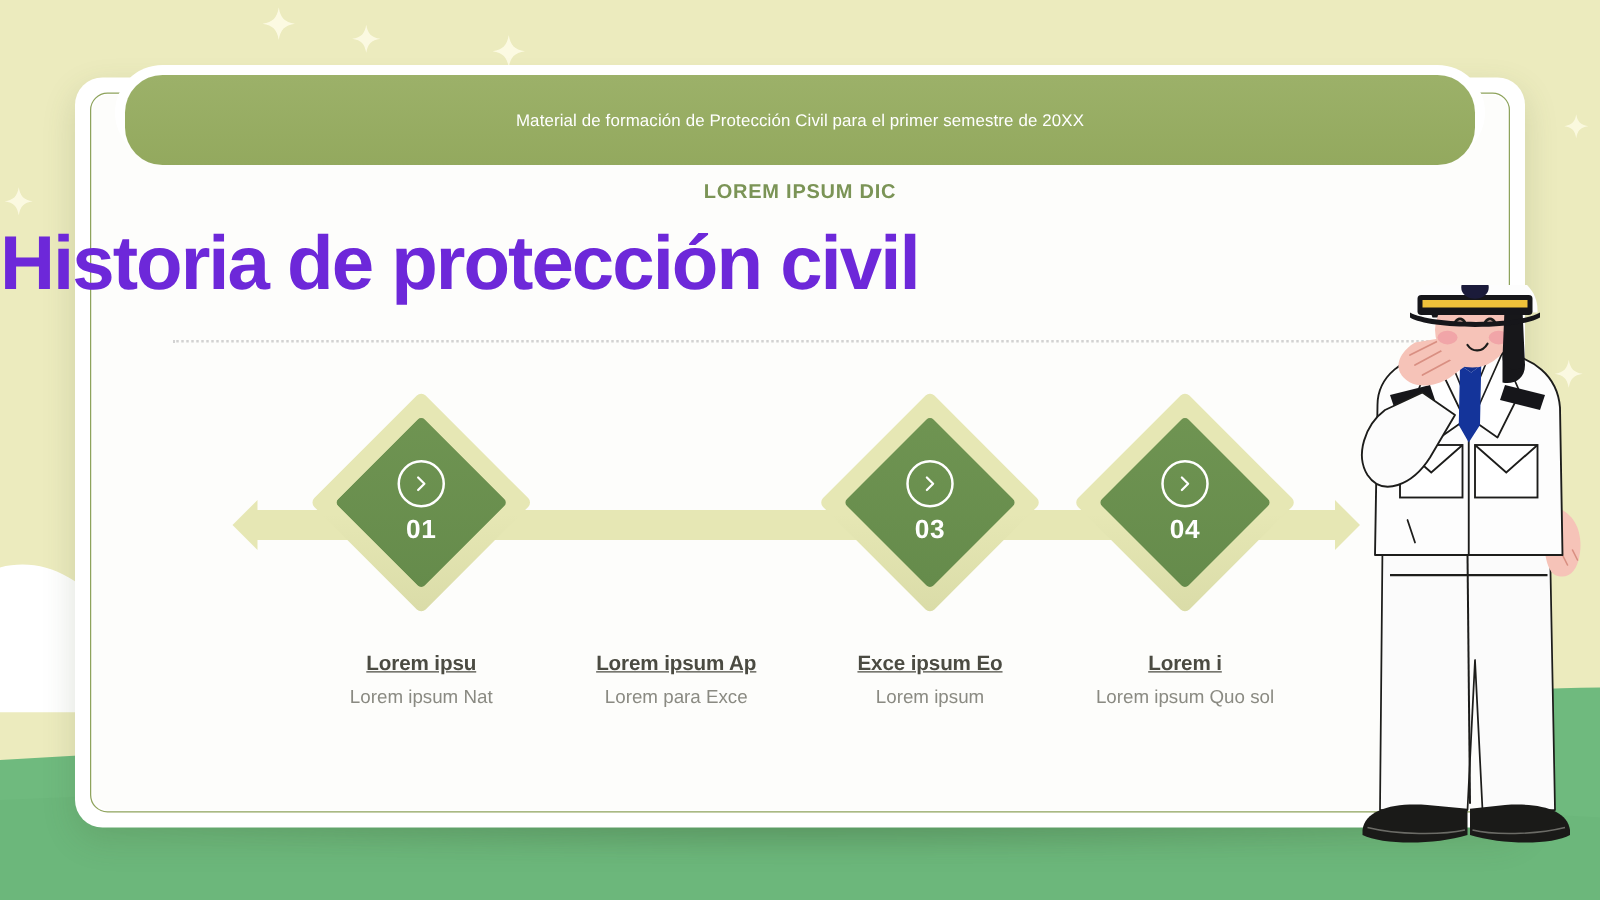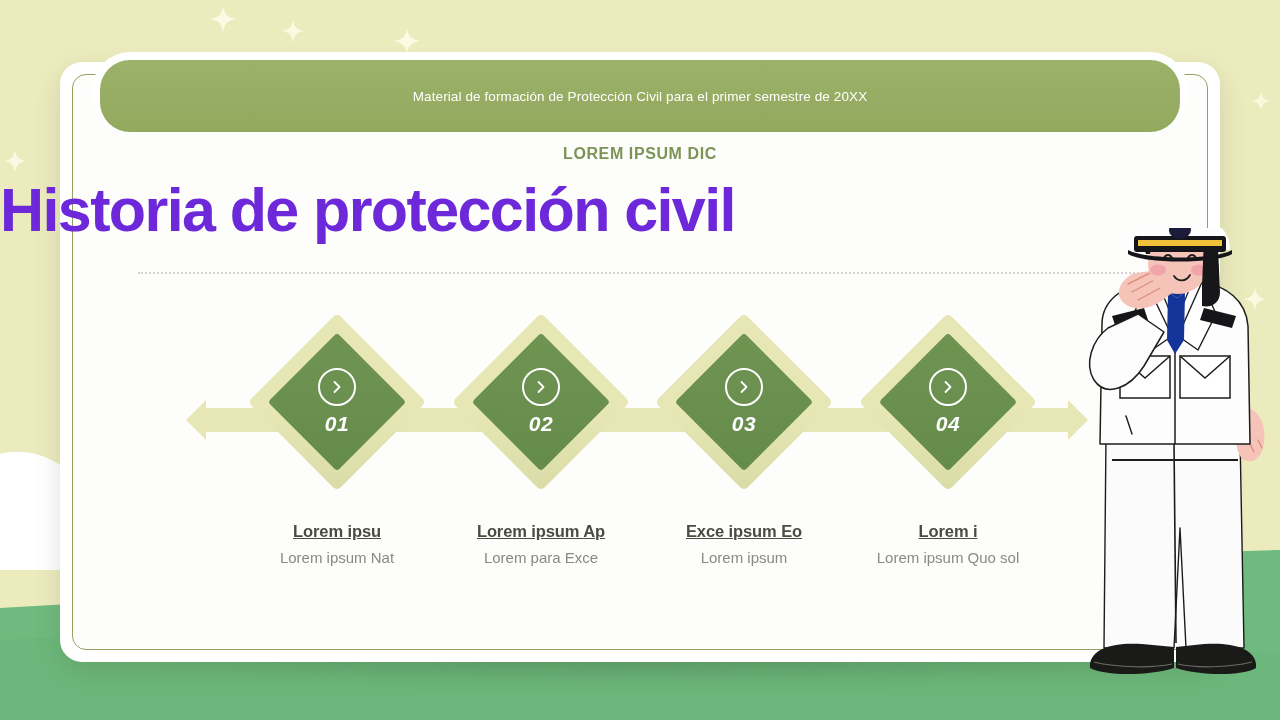--- a/index.html
+++ b/index.html
@@ -62,21 +62,21 @@
     position:absolute; left:0; right:0; top:178px; text-align:left;
     color:#6d28d9; font-size:61px; font-weight:700; letter-spacing:-1.6px;
     line-height:1.08;
   }
   .divider{
     position:absolute; left:138px; top:272px; width:1020px; height:0;
     border-top:2px dotted #d2d2d2;
   }
 
   
-  .timeline{ position:absolute; left:0; top:326px; width:1280px; height:190px;font-style:italic; }
+  .timeline{ position:absolute; left:0; top:326px; width:1280px; height:190px; }
 
   .track { position:absolute; left:190px; top:407px; width:900px; height:26px; }
 
   .node{ position:absolute; width:170px; height:186px; }
   .node .outer{
     position:absolute; left:22px; top:13px; width:126px; height:126px;
     background:#e6e7b4; transform:rotate(45deg); border-radius:5px;
   }
   .node .outer-shade{
     position:absolute; left:22px; top:13px; width:126px; height:126px;
@@ -191,33 +191,20 @@
       <div class="face">
         <span class="chev-circle">
           <svg width="16" height="16" viewBox="0 0 16 16">
               <path d="M5.5 3 L10.5 8 L5.5 13" fill="none" stroke="#ffffff" stroke-width="1.8" stroke-linecap="round" stroke-linejoin="round"></path>
             </svg>
         </span>
         <span class="node-num">01</span>
       </div>
     </div>
 
-    <div class="node" style="left:456px; top:0;">
-      <div class="outer"></div>
-      <div class="outer-shade"></div>
-      <div class="inner"></div>
-      <div class="face">
-        <span class="chev-circle">
-          <svg width="16" height="16" viewBox="0 0 16 16">
-              <path d="M5.5 3 L10.5 8 L5.5 13" fill="none" stroke="#ffffff" stroke-width="1.8" stroke-linecap="round" stroke-linejoin="round"></path>
-            </svg>
-        </span>
-        <span class="node-num">02</span>
-      </div>
-    </div>
 
     <div class="node" style="left:659px; top:0;">
       <div class="outer"></div>
       <div class="outer-shade"></div>
       <div class="inner"></div>
       <div class="face">
         <span class="chev-circle">
           <svg width="16" height="16" viewBox="0 0 16 16">
               <path d="M5.5 3 L10.5 8 L5.5 13" fill="none" stroke="#ffffff" stroke-width="1.8" stroke-linecap="round" stroke-linejoin="round"></path>
             </svg>

